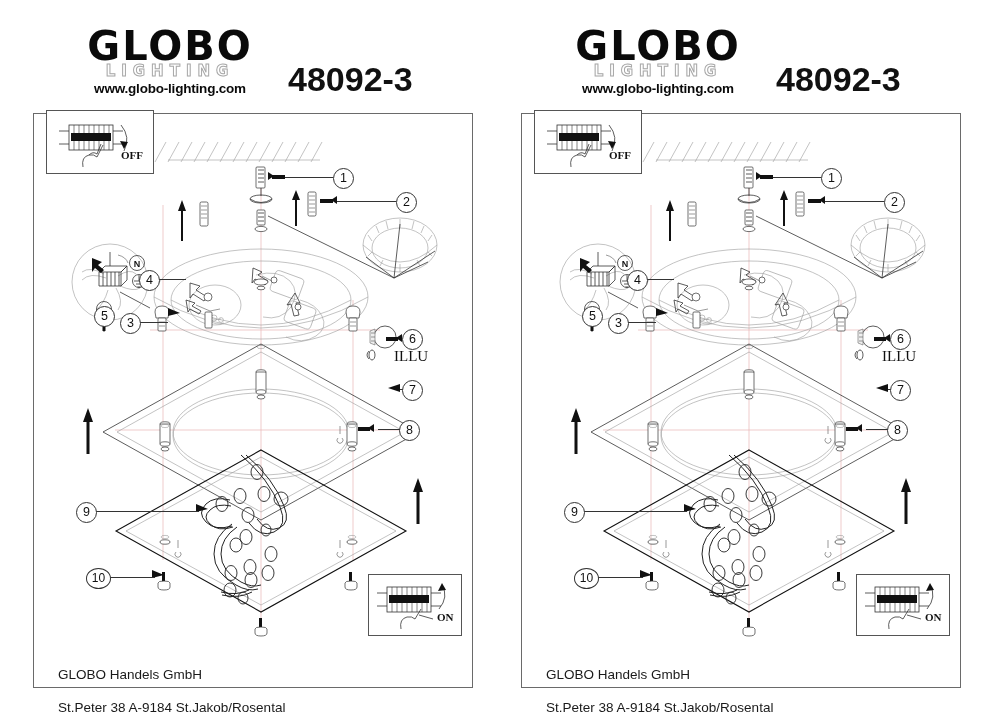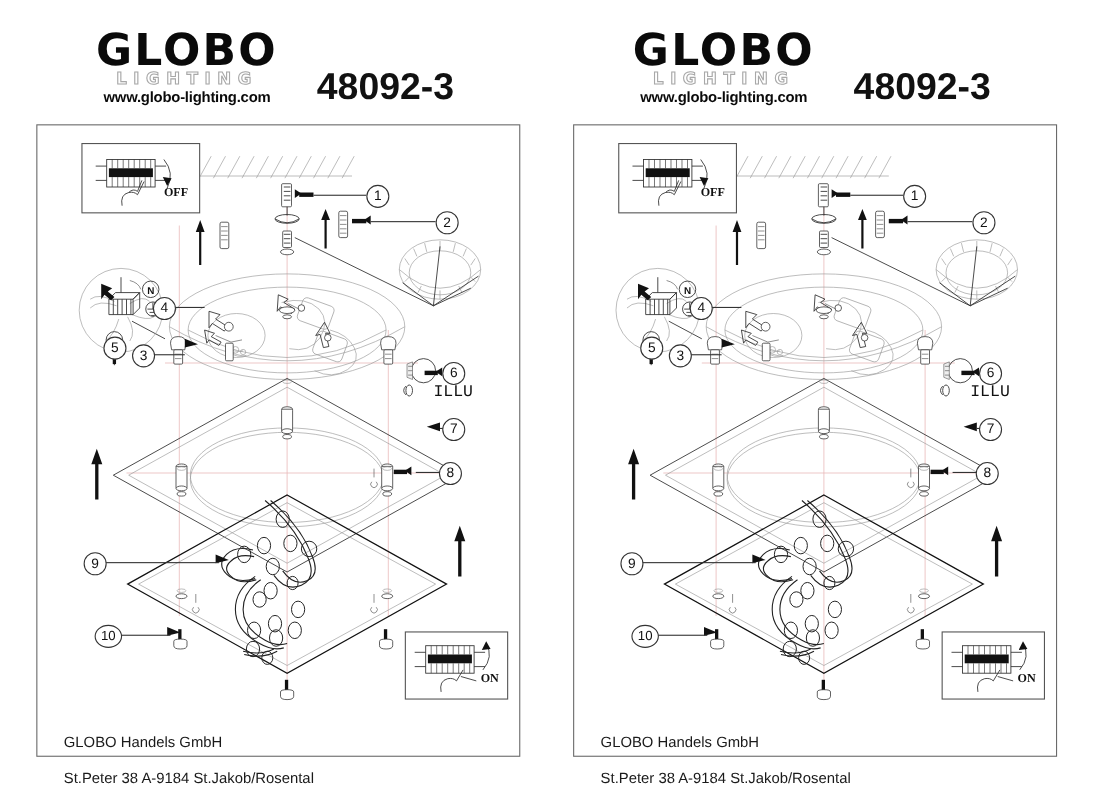--- a/index.html
+++ b/index.html
@@ -23,32 +23,32 @@
 
   
   .frame{position:absolute;left:33px;top:113px;width:440px;height:575px;
     border:1.4px solid #6a6a6a;background:#fff;box-sizing:border-box;}
 
   .footer{position:absolute;left:58px;top:650px;font-size:13.5px;color:#1a1a1a;
     line-height:16.5px;white-space:pre-line;}
 
   
   .detbox{position:absolute;border:1.2px solid #555;background:#fff;}
-  .detbox.off{left:46px;top:130px;width:106px;height:62px;margin-left:28px;}
+  .detbox.off{left:46px;top:110px;width:106px;height:62px;}
   .detbox.on{left:368px;top:574px;width:92px;height:60px;}
   .det-label{position:absolute;font-family:"Liberation Serif",serif;font-weight:bold;
     font-size:11px;color:#111;}
 
   
   .callout{position:absolute;width:19px;height:19px;border:1.1px solid #333;border-radius:50%;
     font-size:12.5px;color:#111;text-align:center;line-height:18px;background:#fff;
     font-family:"Liberation Sans",sans-serif;}
   .callout.w2{width:23px;height:19px;border-radius:50%;line-height:18px;font-size:12px;}
   .lead{position:absolute;height:0;border-top:1.1px solid #333;}
-  .illu{position:absolute;font-size:15px;color:#111;font-family:Liberation Mono, monospace;}
+  .illu{position:absolute;font-size:15px;color:#111;font-family:Liberation Serif, serif;}
 
   svg{position:absolute;left:0;top:0;overflow:visible;}
   .ln{fill:none;stroke:#333;stroke-width:0.8;}
   .ln-thin{fill:none;stroke:#555;stroke-width:0.6;}
   .ln-lt{fill:none;stroke:#9a9a9a;stroke-width:0.6;}
   .ln-pink{fill:none;stroke:#e8b6b6;stroke-width:0.7;}
   .ln-b{fill:none;stroke:#111;stroke-width:1.1;}
   .fl-b{fill:#111;stroke:none;}
   .fl-w{fill:#fff;stroke:#333;stroke-width:0.7;}
   .fl-g{fill:#efefef;stroke:#666;stroke-width:0.6;}

